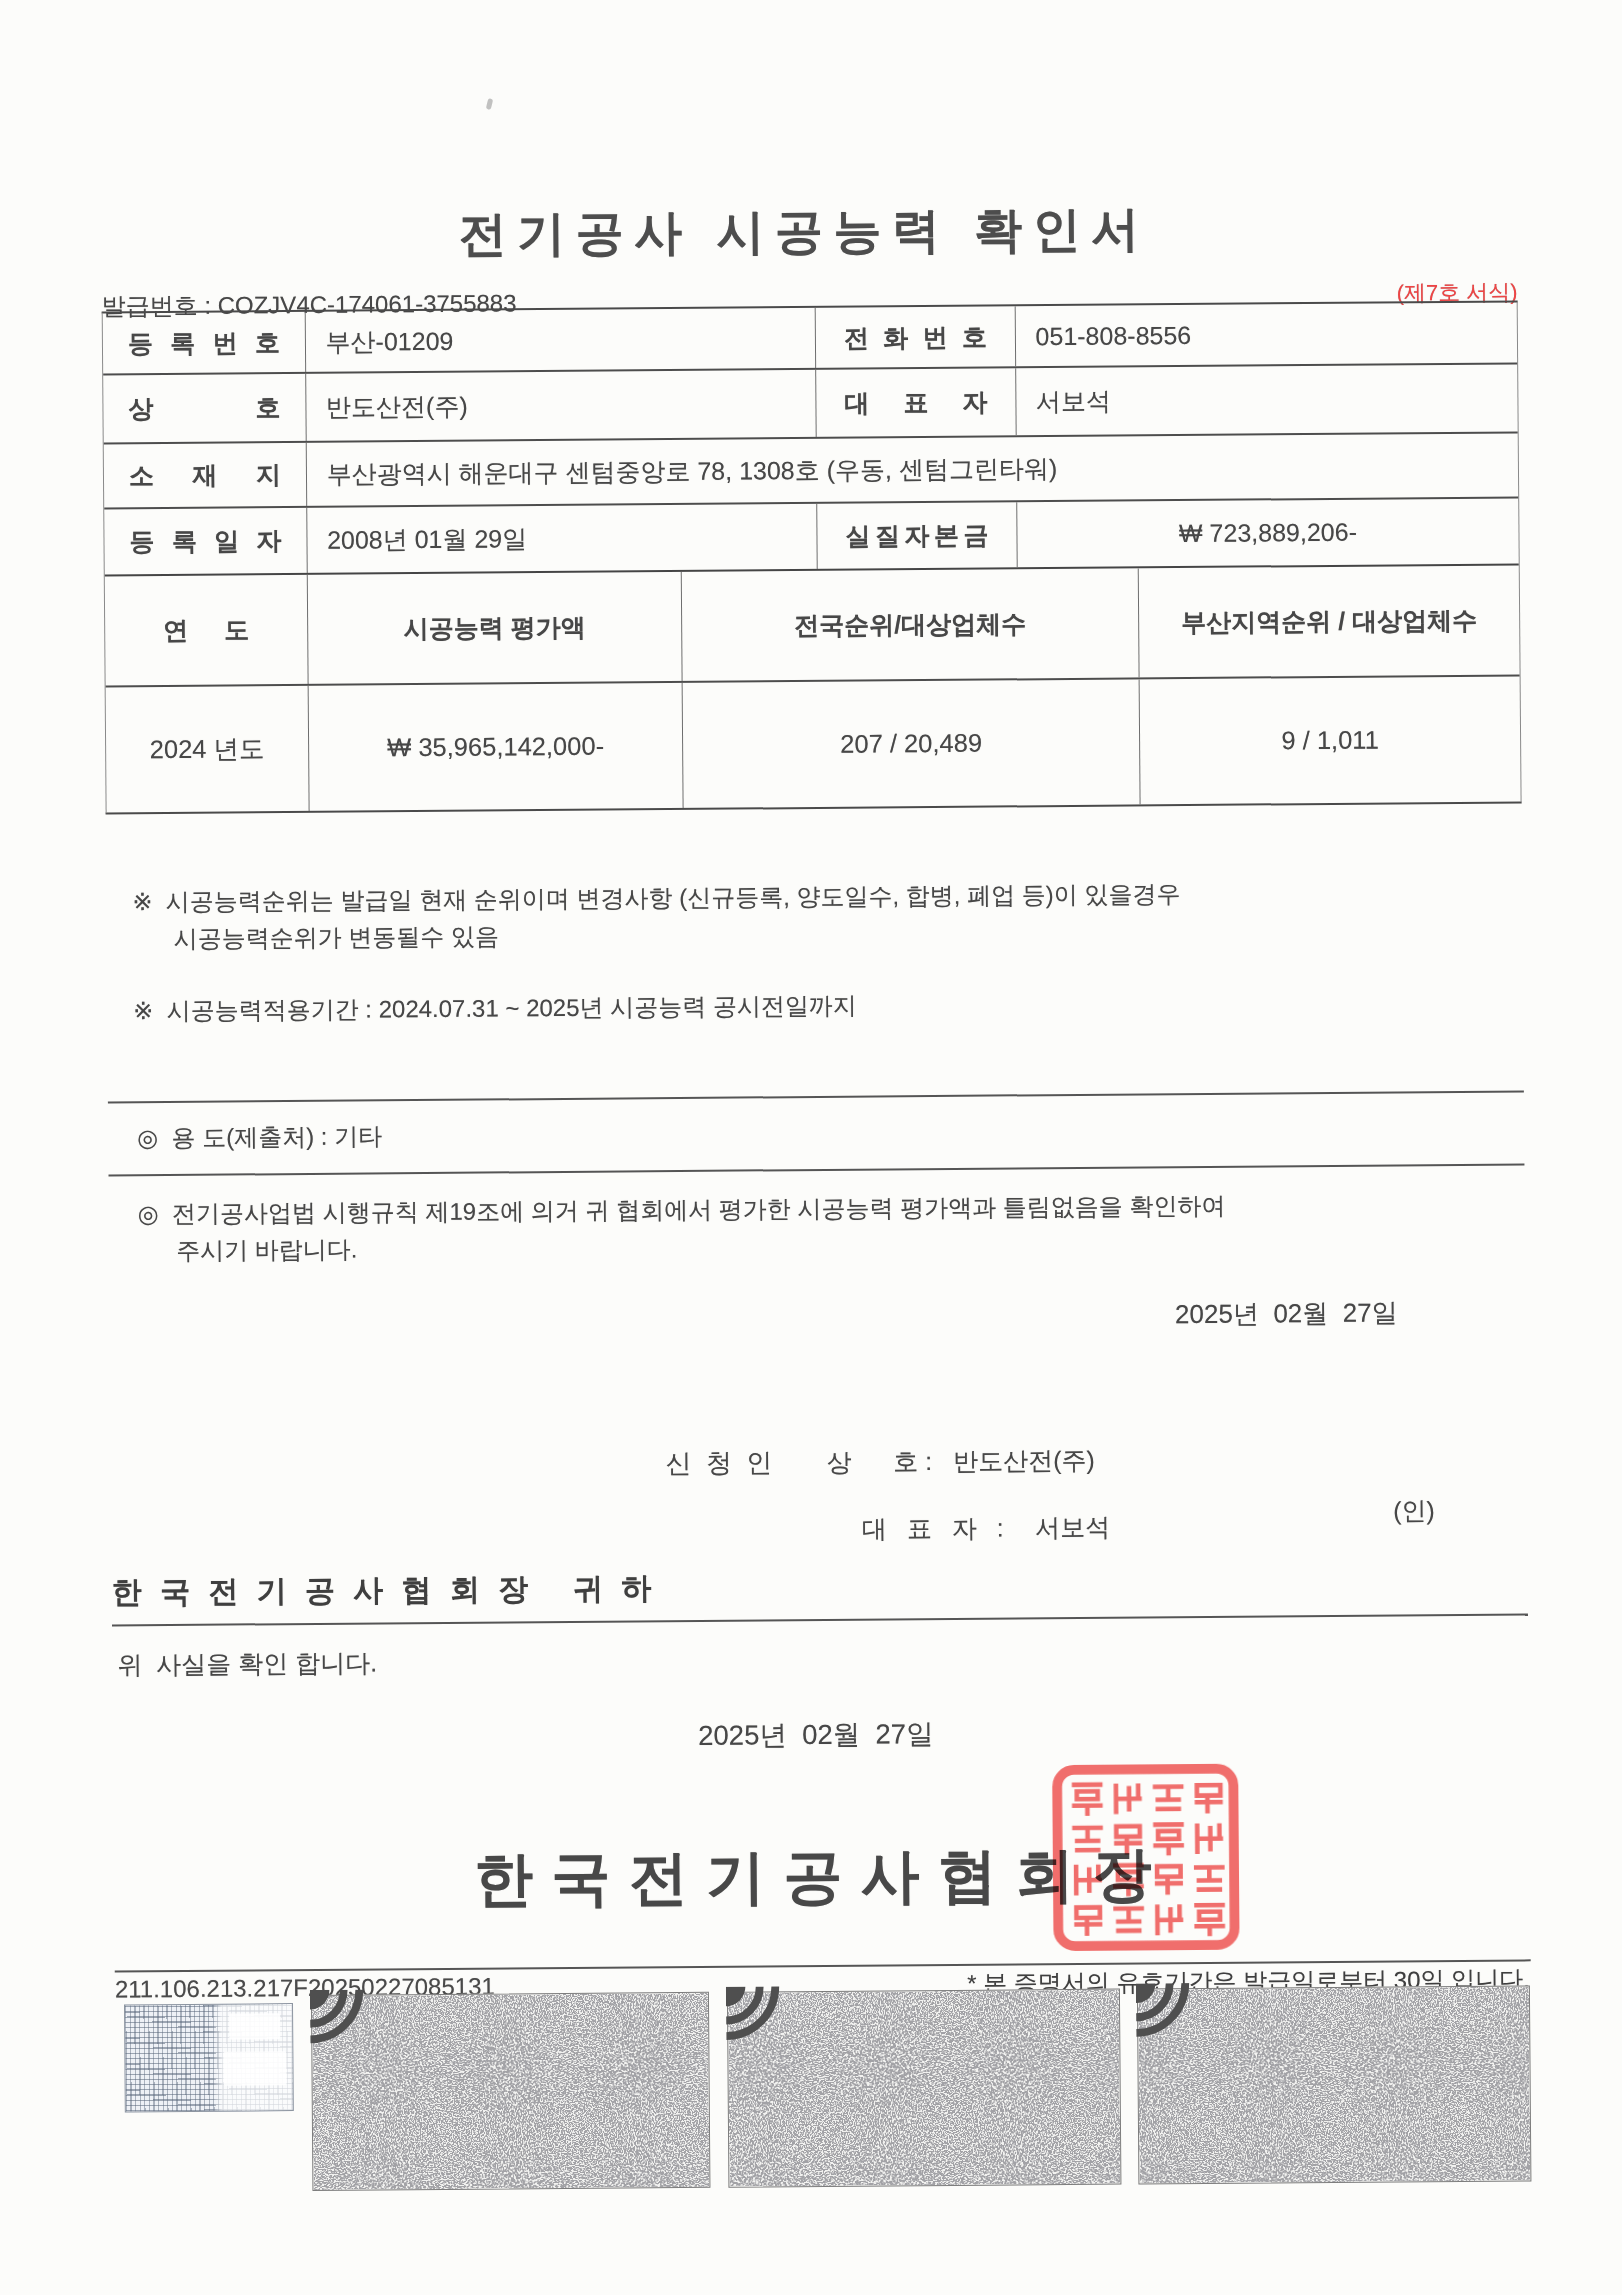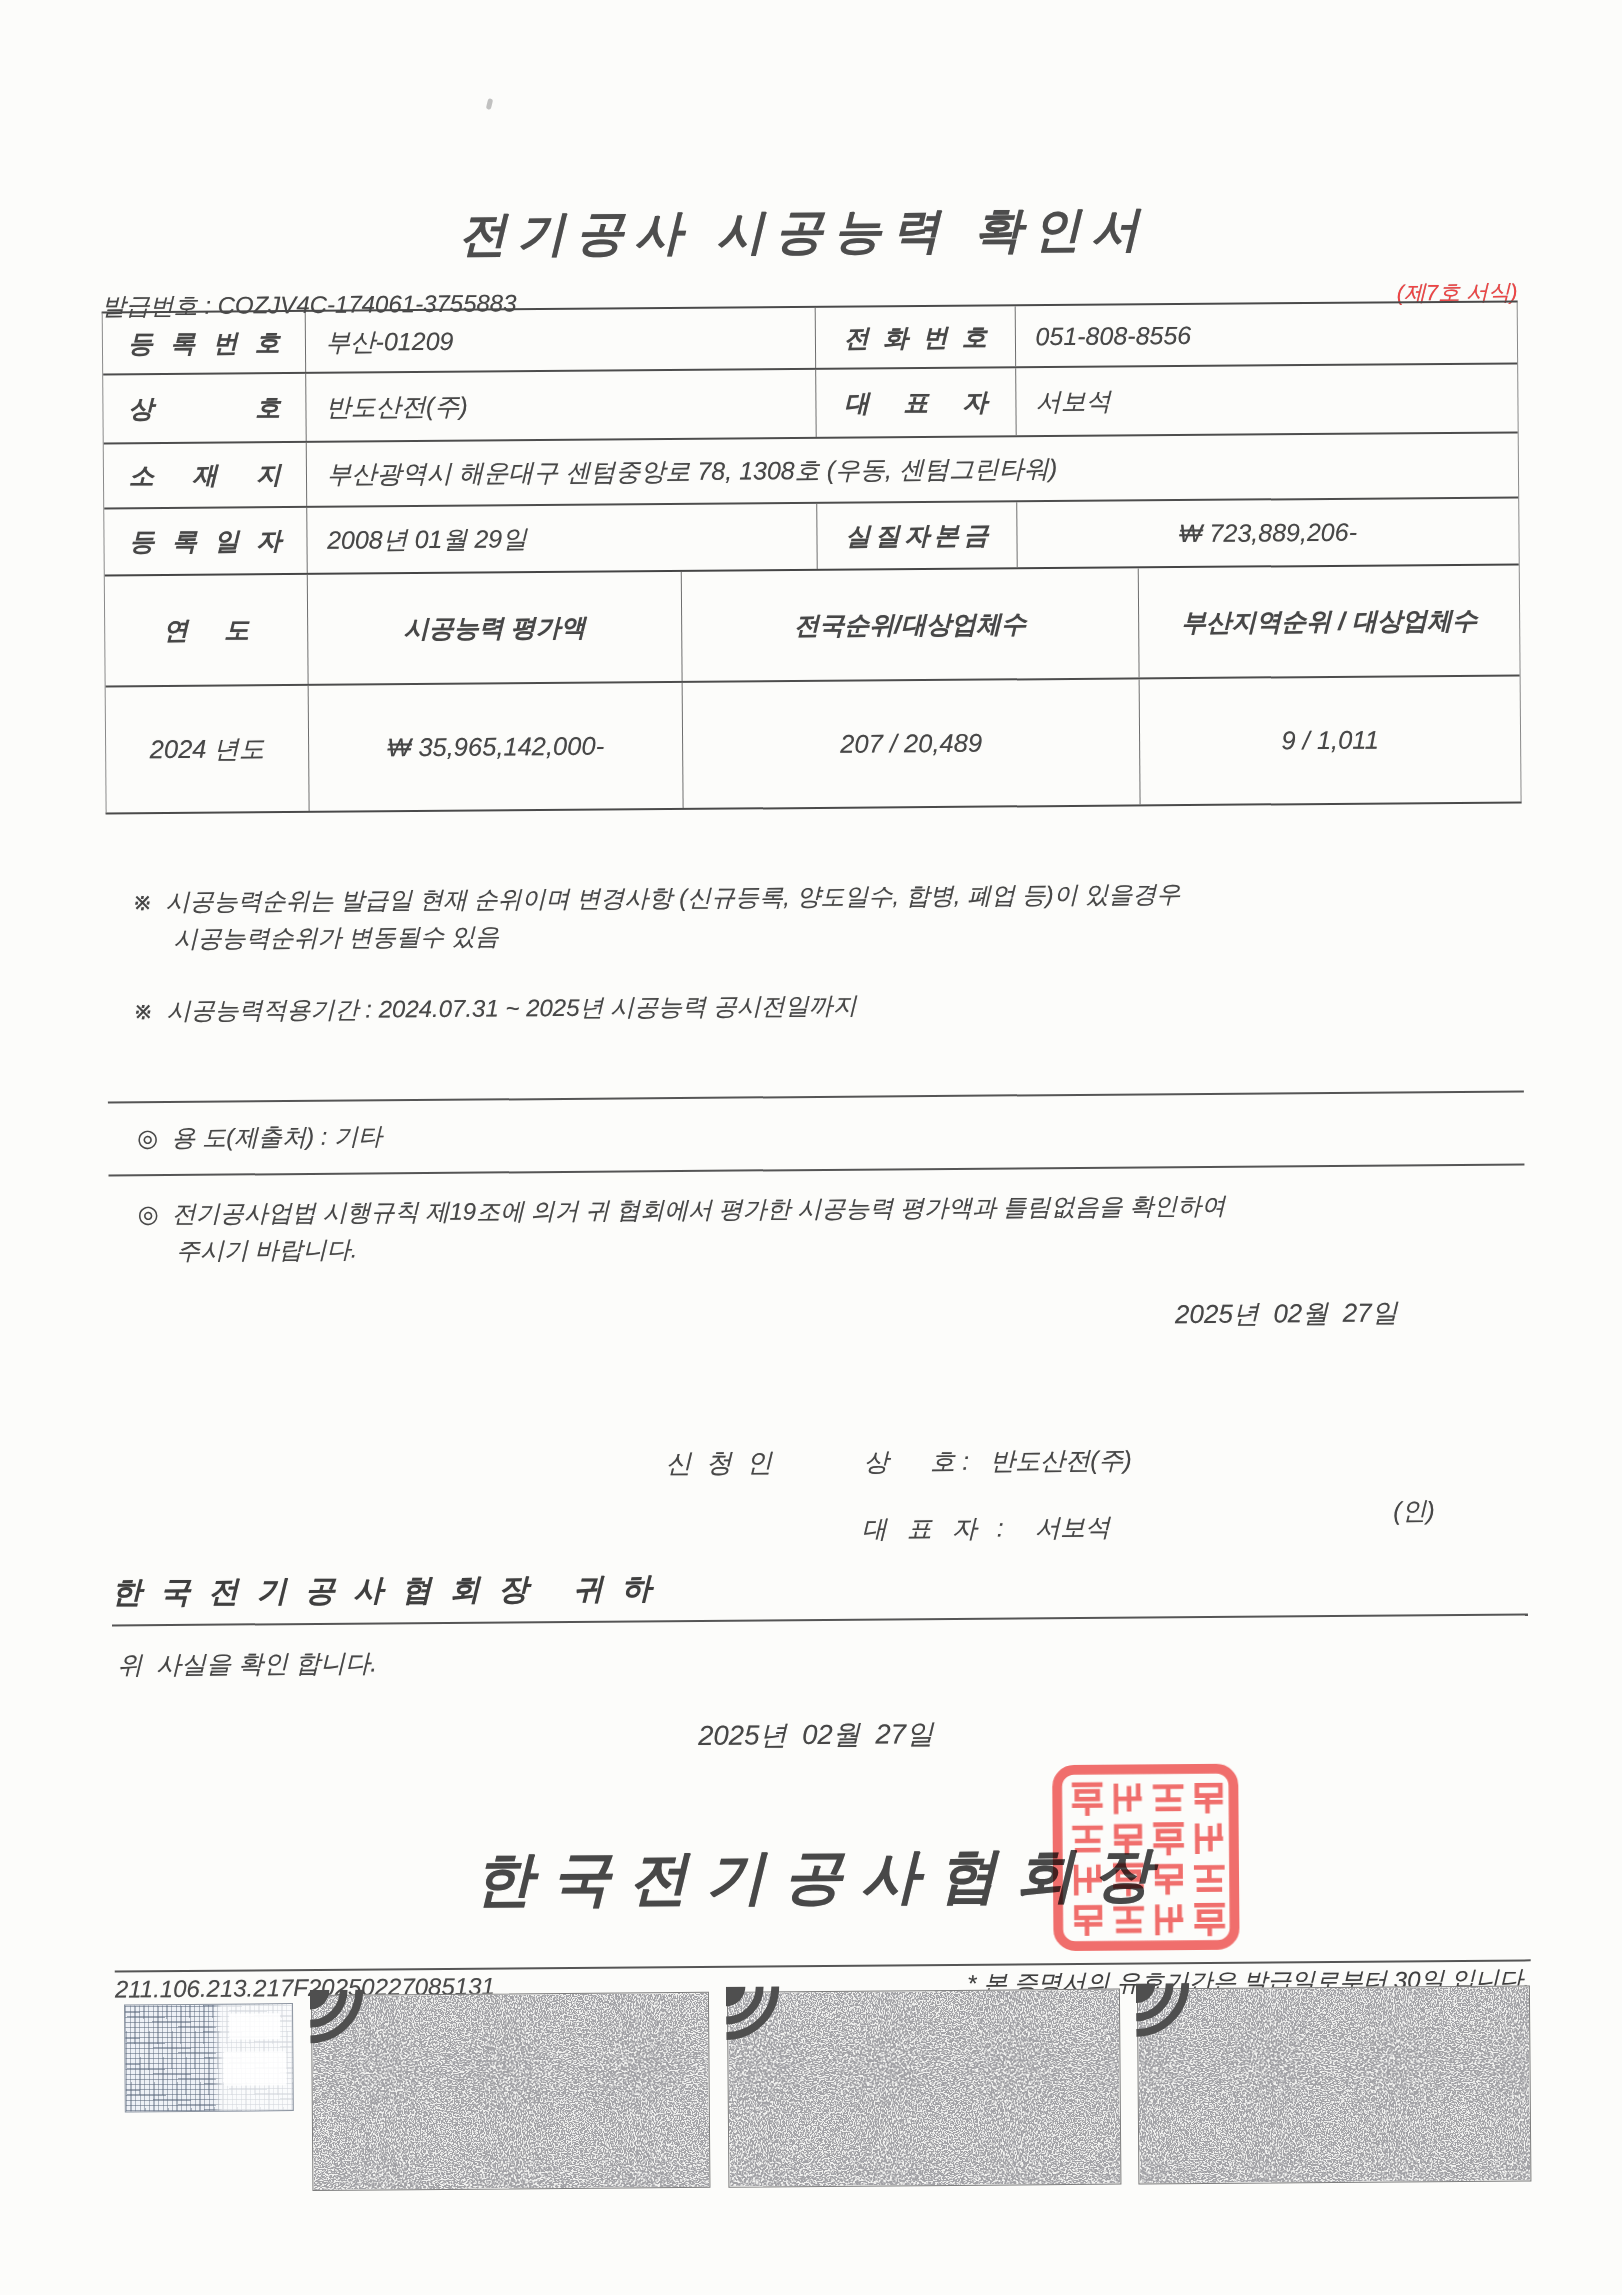--- a/index.html
+++ b/index.html
@@ -1,18 +1,18 @@
 <!DOCTYPE html>
 <html style="font-size:10.5px"><head>
 <meta charset="utf-8">
 <style>
   html,body{margin:0;padding:0;background:#ffffff;}
   body{width:1622px;height:2295px;position:relative;overflow:hidden;
        font-family:"Liberation Sans","DejaVu Sans",sans-serif;}
-  #sheet{position:absolute;inset:0;background:#fcfcfa;font-style:italic;}
+  #sheet{position:absolute;inset:0;background:#fcfcfa;}
   #tilt{position:absolute;inset:0;transform:rotate(-0.45deg);transform-origin:811px 1112px;
         color:#474747;text-shadow:0 0 0.7px rgba(70,70,70,.45);}
   .abs{position:absolute;white-space:pre;}
 
   
   .speck{position:absolute;left:495px;top:96px;width:4.6px;height:10.5px;border-radius:2.6px;
          background:#9a9a9a;transform:rotate(14deg);opacity:.6;}
   .title{left:0;top:200px;width:1622px;text-align:center;font-size:48px;font-weight:bold;
          letter-spacing:10.5px;color:#4d4d4d;}
   .issue-line{left:108px;top:285px;font-size:24px;}
@@ -184,21 +184,21 @@
 
   <div class="divider" style="top:1096px;"></div>
   <div class="abs note" style="left:137px;top:1117px;">◎  용 도(제출처) : 기타</div>
   <div class="divider" style="top:1169px;"></div>
 
   <div class="abs note" style="left:137px;top:1193px;">◎  전기공사업법 시행규칙 제19조에 의거 귀 협회에서 평가한 시공능력 평가액과 틀림없음을 확인하여</div>
   <div class="abs note" style="left:175px;top:1230px;">주시기 바랍니다.</div>
   <div class="abs right-date">2025년  02월  27일</div>
 
   <div class="abs" style="left:651px;top:1433px;">
-    <span class="role">신청인</span><span class="alabel" style="margin-left:77px;text-align:right;">상      호 :</span><span class="aval" style="margin-left:21px;">반도산전(주)</span>
+    <span class="role">신청인</span><span class="alabel" style="margin-left:40px;text-align:right;">상      호 :</span><span class="aval" style="margin-left:21px;">반도산전(주)</span>
   </div>
   <div class="abs" style="left:847px;top:1501px;">
     <span class="alabel" style="letter-spacing:6.5px;">대 표 자 :</span><span class="aval" style="margin-left:25px;">서보석</span>
   </div>
   <div class="abs" style="left:1390px;top:1499px;font-size:25px;">(인)</div>
 
   <div class="abs addressee">한국전기공사협회장 귀하</div>
   <div class="divider" style="top:1619px;"></div>
 
   <div class="abs confirm">위  사실을 확인 합니다.</div>

